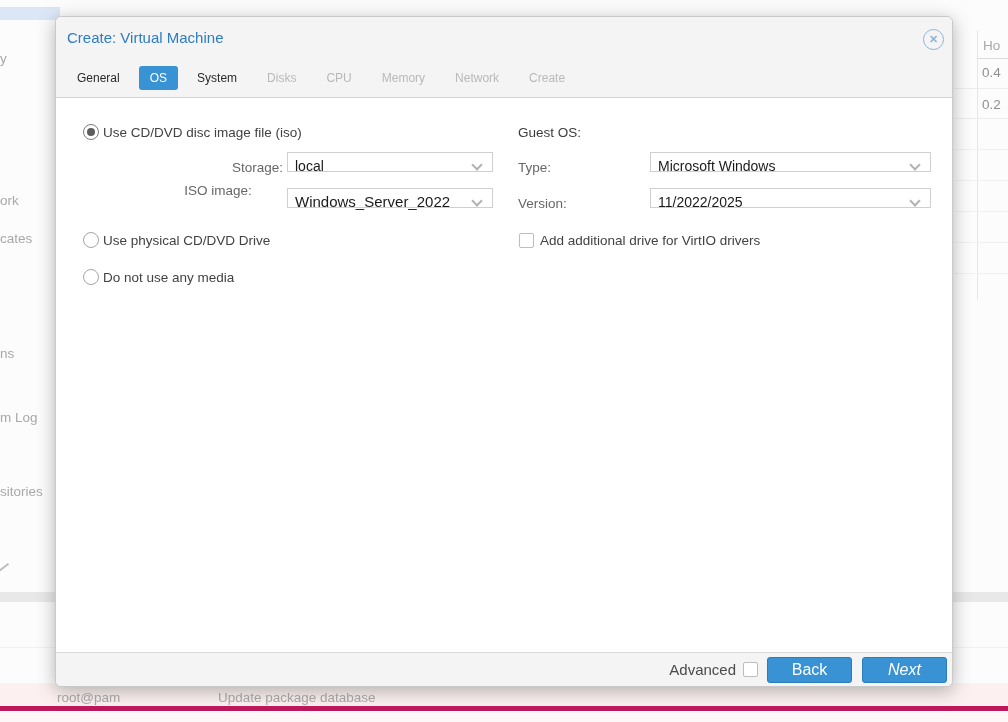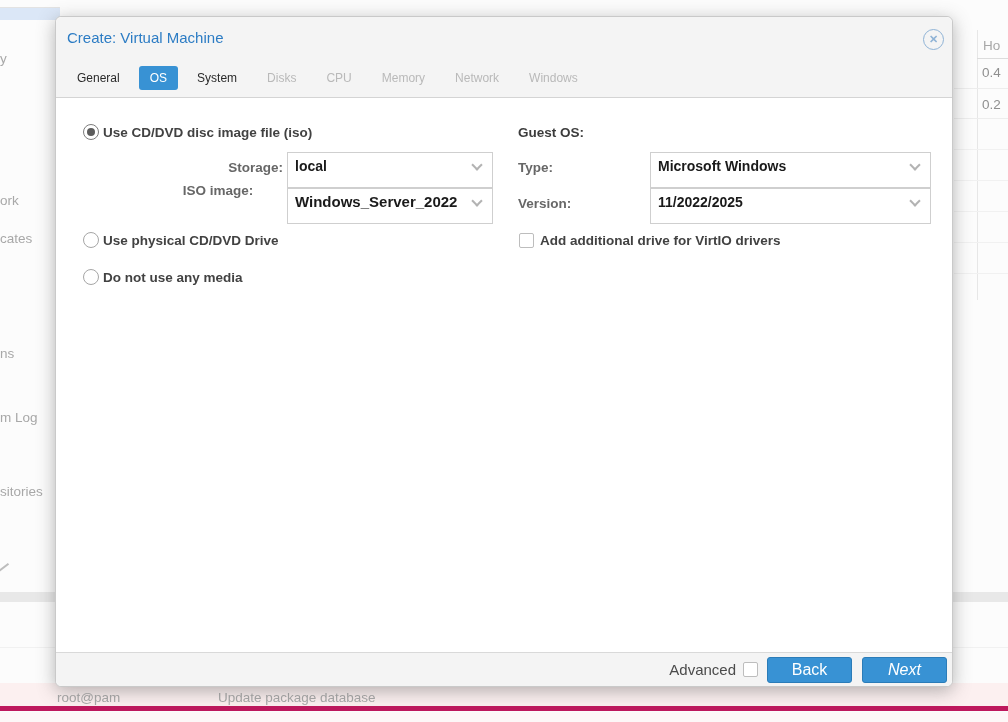--- a/index.html
+++ b/index.html
@@ -38,34 +38,34 @@
     position:absolute; right:8px; top:12px; width:21px; height:21px;
     border:1.5px solid #8fb3d6; border-radius:50%;
     color:#8fb3d6; font-size:11px; font-weight:bold;
     display:flex; align-items:center; justify-content:center; cursor:pointer;
   }
   .tabbar { position:absolute; left:10px; top:49px; display:flex; }
   .tab { font-size:12px; color:#2a2a2a; padding:5px 11px; margin-right:8px; border-radius:3px; cursor:pointer; white-space:nowrap; }
   .tab.active { background:#3892d4; color:#fff; }
   .tab.disabled { color:#b9b9b9; cursor:default; }
 
-  .modal-body { position:absolute; left:0; top:82px; width:896px; height:553px; background:#fff;font-weight:bold; }
+  .modal-body { position:absolute; left:0; top:82px; width:896px; height:553px; background:#fff; }
 
   .field-label { position:absolute; color:#676767; font-size:13.5px; white-space:nowrap; }
   .dark-label { position:absolute; color:#424242; font-size:13.5px; white-space:nowrap; }
   .heading-label { position:absolute; color:#3c3c3c; font-size:13.5px; white-space:nowrap; }
 
   .radio { position:absolute; width:16px; height:16px; border:1px solid #a6a6a6; border-radius:50%; background:#fff; cursor:pointer; }
   .radio.selected { border-color:#7c7c7c; }
   .radio.selected::after { content:""; position:absolute; inset:3px; border-radius:50%; background:#5c5c5c; }
 
   .checkbox { position:absolute; width:15px; height:15px; border:1px solid #bdbdbd; border-radius:2px; background:#fff; cursor:pointer; }
 
   .combo {
-    position:absolute; height:36px; background:#fff;
+    position:absolute; height:20px; background:#fff;
     border:1px solid #cfcfcf; cursor:pointer;
   }
   .combo-value { position:absolute; left:7px; top:5px; font-size:14px; color:#1a1a1a; white-space:nowrap; overflow:hidden; }
   .clip { max-width:174px; }
   .chev {
     position:absolute; right:11px; top:8px; width:8px; height:8px;
     border-right:2px solid #b3b3b3; border-bottom:2px solid #b3b3b3;
     transform:rotate(45deg); cursor:pointer;
   }
 
@@ -128,21 +128,21 @@
       <span>✕</span>
     </div>
     <div class="tabbar">
       <span class="tab">General</span>
       <span class="tab active">OS</span>
       <span class="tab">System</span>
       <span class="tab disabled">Disks</span>
       <span class="tab disabled">CPU</span>
       <span class="tab disabled">Memory</span>
       <span class="tab disabled">Network</span>
-      <span class="tab disabled">Windows</span>
+      <span class="tab disabled">Create</span>
     </div>
   </div>
 
   <div class="modal-body">
 
     <div class="radio selected" style="left:27px;top:25px"></div>
     <span class="dark-label" style="left:47px;top:26px">Use CD/DVD disc image file (iso)</span>
 
     <span class="field-label" style="left:97px;top:61px;width:130px;text-align:right">Storage:</span>
     <div class="combo" style="left:231px;top:53px;width:206px">

